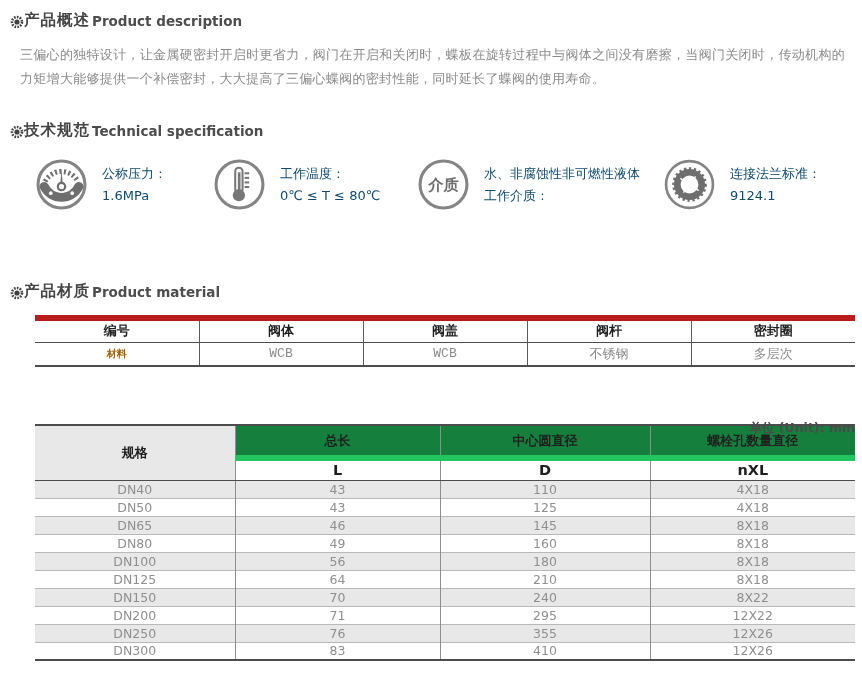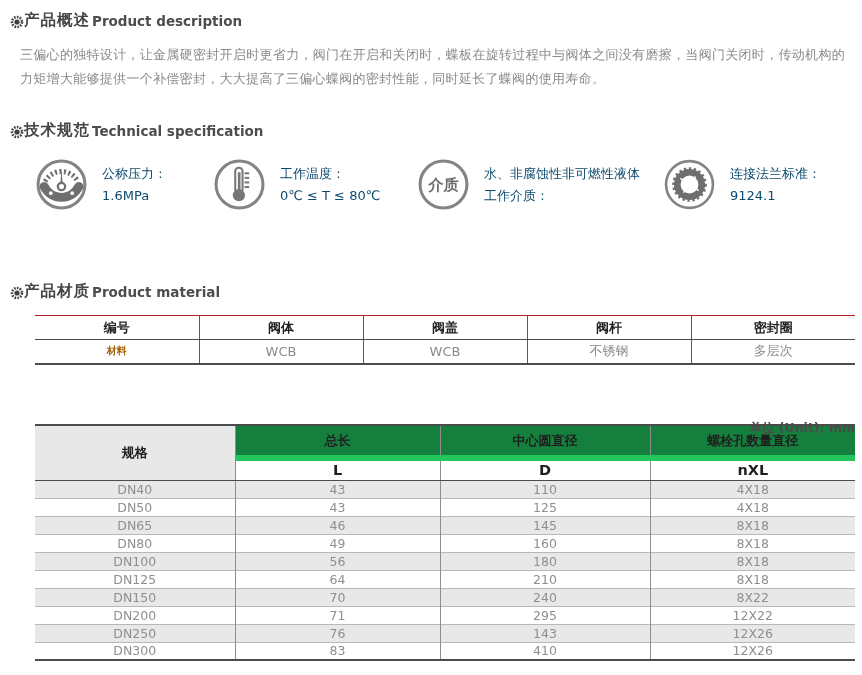--- a/index.html
+++ b/index.html
@@ -26,21 +26,21 @@
   .spec-item:nth-child(1) { width: 178px; }
   .spec-item:nth-child(2) { width: 204px; }
   .spec-item:nth-child(3) { width: 246px; }
   .spec-item:nth-child(4) { flex: 1; }
   .spec-icon { width: 53px; height: 53px; flex: none; }
   .spec-text { font-size: 13px; color: #0c4a6e; line-height: 22px; white-space: nowrap; }
 
   #sec-material { top: 281px; }
   .mat-table {
     margin: 13px 0 0 25px; width: 820px; border-collapse: collapse; table-layout: fixed;
-    border-top: 1px solid #b91c1c; border-bottom: 2px solid #4c4c4c;
+    border-top: 6px solid #b91c1c; border-bottom: 2px solid #4c4c4c; font-family: Liberation Mono, monospace;
   }
   .mat-table th, .mat-table td {
     height: 24px; padding: 0; text-align: center; font-size: 13px;
     border-left: 1px solid #5a5a5a; border-right: 1px solid #5a5a5a;
   }
   .mat-table th:first-child, .mat-table td:first-child { border-left: none; }
   .mat-table th:last-child, .mat-table td:last-child { border-right: none; }
   .mat-table thead th { font-weight: bold; color: #1f1f1f; border-bottom: 1.5px solid #4c4c4c; }
   .mat-table tbody td { color: #8a8a8a; }
   .mat-table tbody td.row-label { font-weight: bold; color: #a16207; font-size: 10px; }
@@ -264,21 +264,21 @@
         </tr>
         <tr>
           <td>DN200</td>
           <td>71</td>
           <td>295</td>
           <td>12X22</td>
         </tr>
         <tr>
           <td>DN250</td>
           <td>76</td>
-          <td>143</td>
+          <td>355</td>
           <td>12X26</td>
         </tr>
         <tr>
           <td>DN300</td>
           <td>83</td>
           <td>410</td>
           <td>12X26</td>
         </tr>
       </tbody>
     </table>

